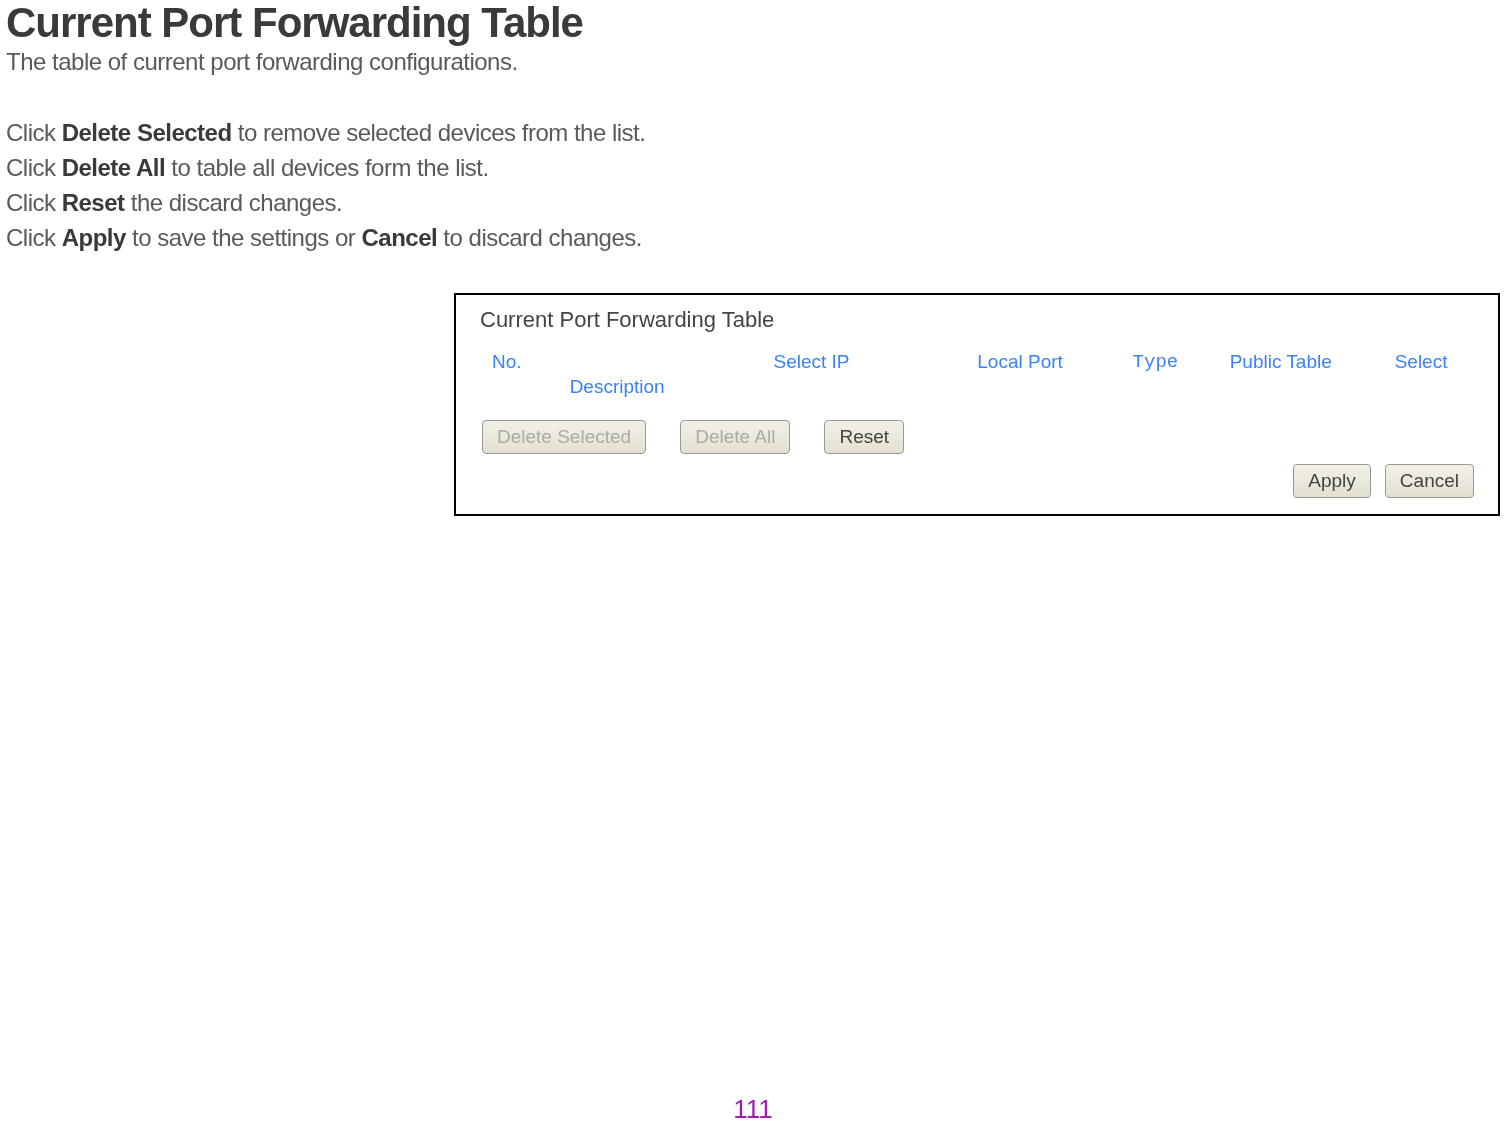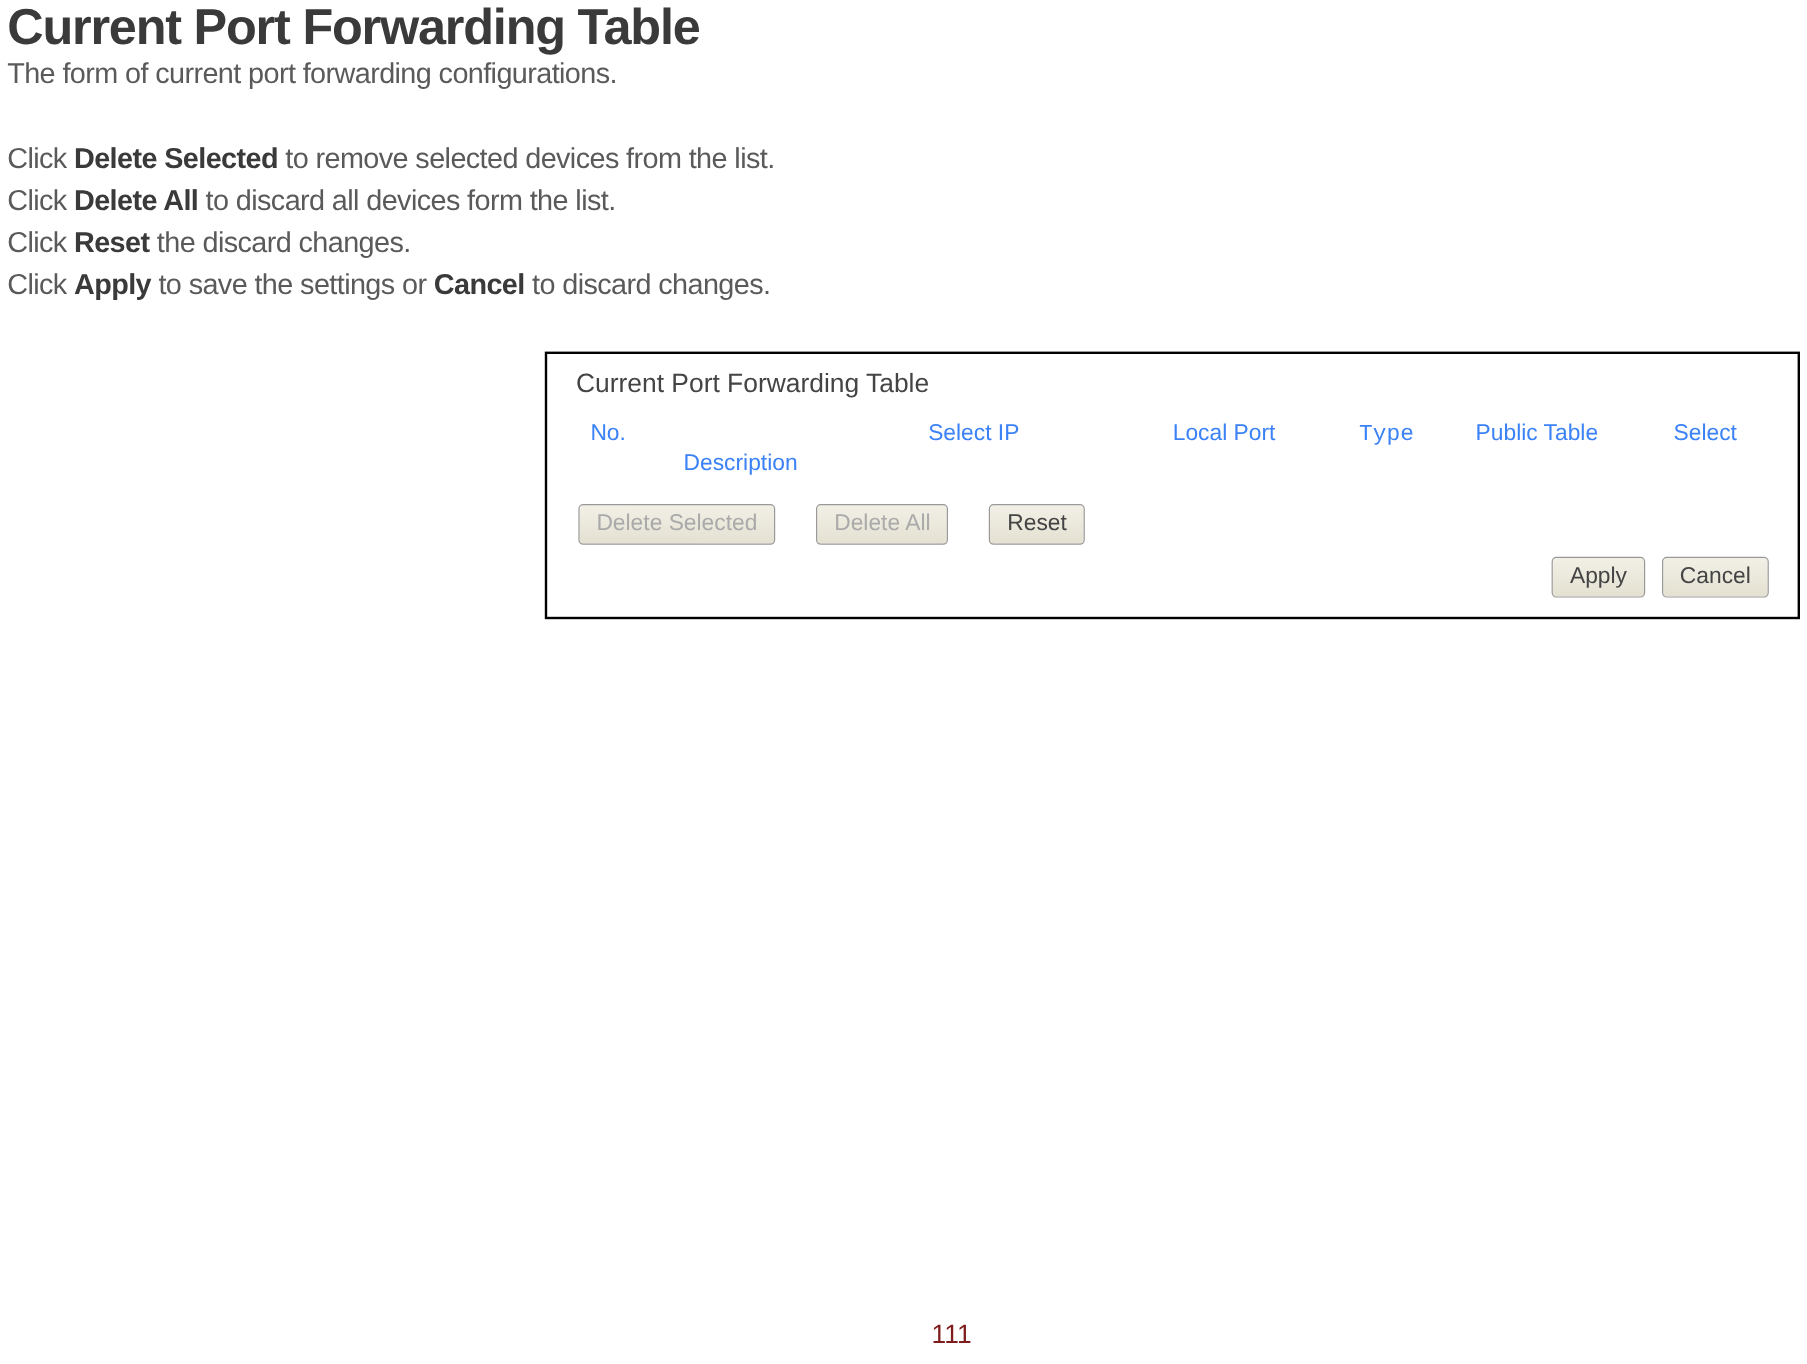--- a/index.html
+++ b/index.html
@@ -103,37 +103,36 @@
       display: flex;
       justify-content: flex-end;
       gap: 14px;
       padding-right: 8px;
     }
     .page-number {
       position: absolute;
       bottom: 12px;
       left: 50%;
       transform: translateX(-50%);
-      font-size: 22px;
-      color: #7f1d1d;
-      margin-left: 40px;
+      font-size: 26px;
+      color: #a21caf;
     }
   </style>
 </head>
 <body>
 
 <h1 class="page-title">Current Port Forwarding Table</h1>
-<p class="subtitle">The form of current port forwarding configurations.</p>
+<p class="subtitle">The table of current port forwarding configurations.</p>
 
 <div class="instructions">
   <p>
     <span>Click </span><b>Delete Selected</b><span> to remove selected devices from the list.</span>
   </p>
   <p>
-    <span>Click </span><b>Delete All</b><span> to discard all devices form the list.</span>
+    <span>Click </span><b>Delete All</b><span> to table all devices form the list.</span>
   </p>
   <p>
     <span>Click </span><b>Reset</b><span> the discard changes.</span>
   </p>
   <p>
     <span>Click </span><b>Apply</b><span> to save the settings or </span><b>Cancel</b><span> to discard changes.</span>
   </p>
 </div>
 
 <div class="panel-wrap">

